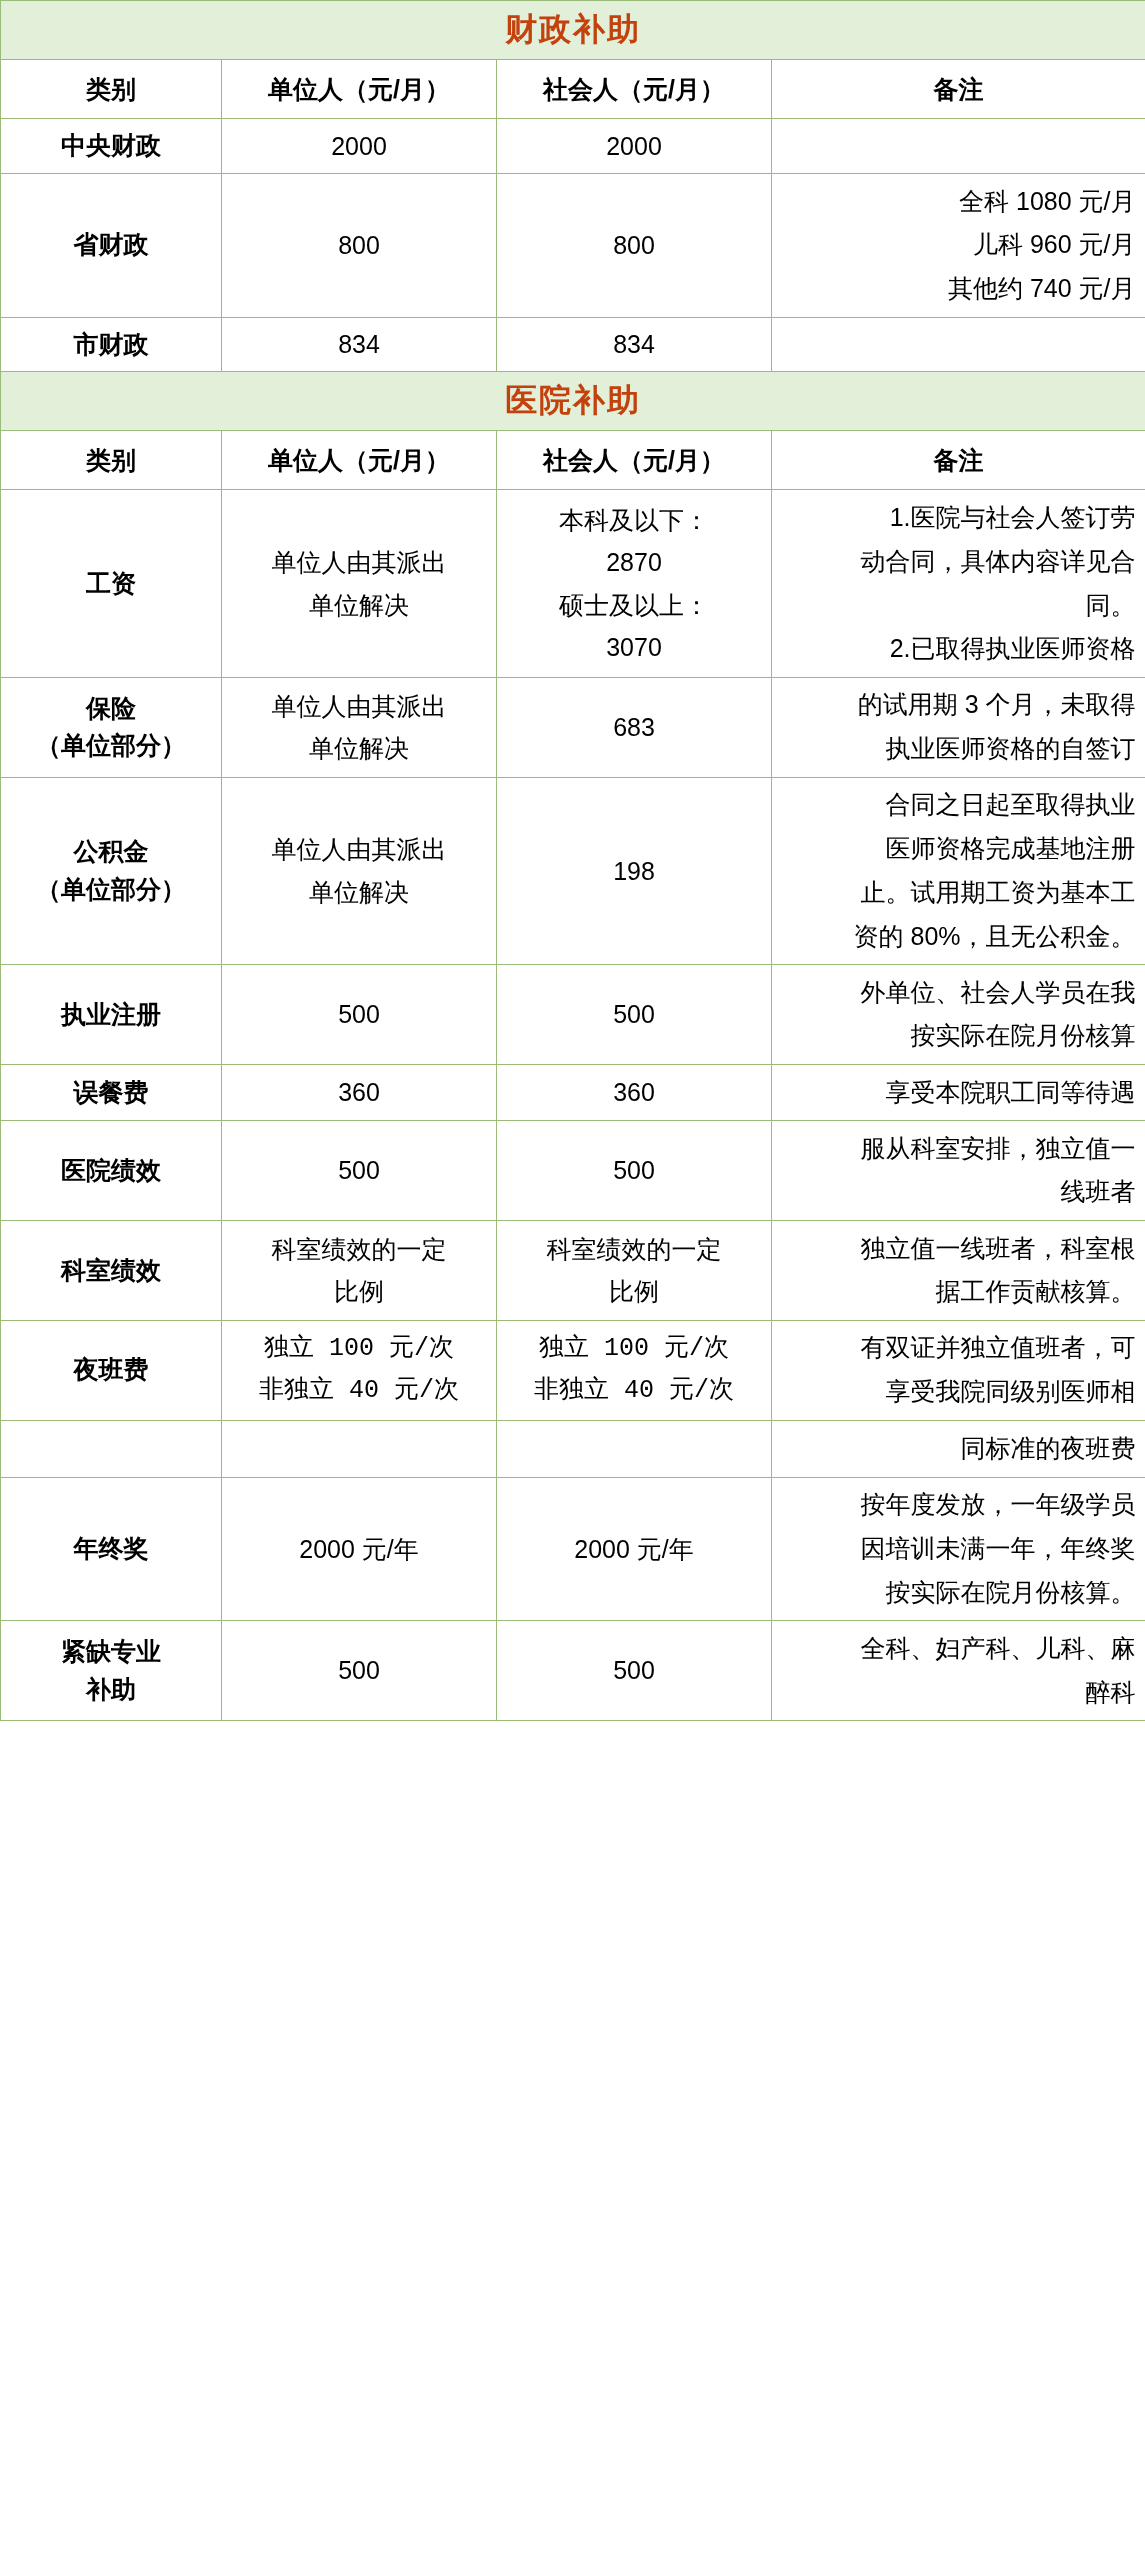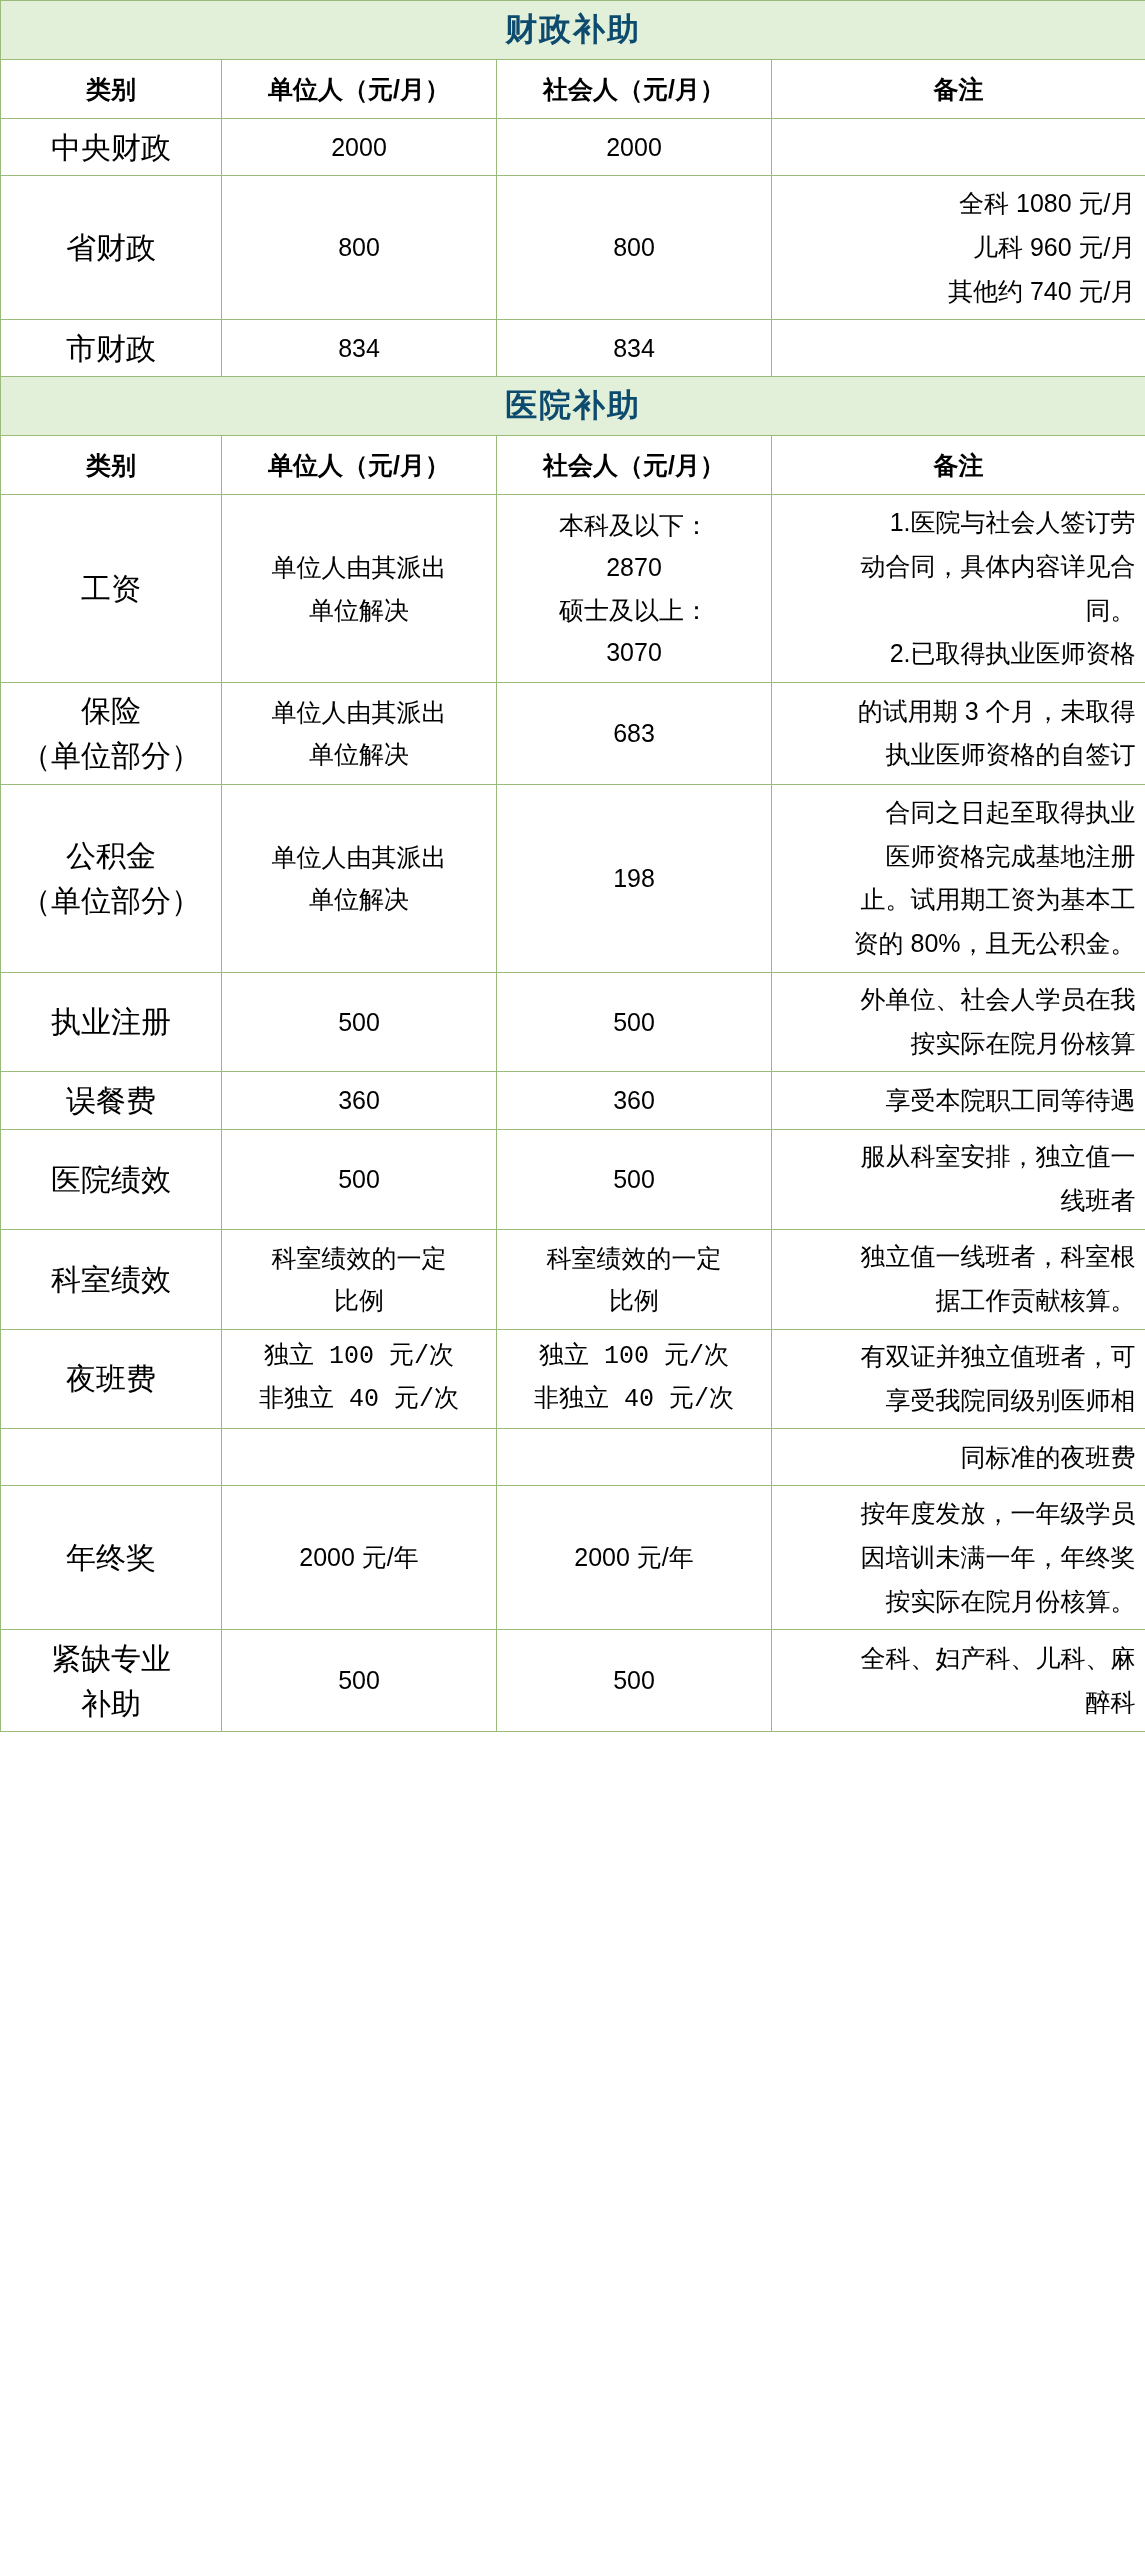--- a/index.html
+++ b/index.html
@@ -34,32 +34,32 @@
   col.c3 { width: 275px; }
   col.c4 { width: 374px; }
 
   .section-title {
     background: #e2efd9;
     text-align: center;
     font-weight: bold;
     font-size: 32px;
     letter-spacing: 1.9px;
     height: 59px;
-    color: #0c4a6e;
+    color: #c2410c;
   }
   .col-head {
     text-align: center;
     font-weight: bold;
     font-size: 25px;
     height: 59px;
   }
   .rowlabel {
     text-align: center;
-    font-weight: normal;
-    font-size: 30px;
+    font-weight: bold;
+    font-size: 25px;
     line-height: 1.5;
   }
   .cell-center {
     text-align: center;
     font-size: 25px;
     line-height: 1.7;
   }
   .cell-left {
     text-align: right;
     font-size: 25px;

